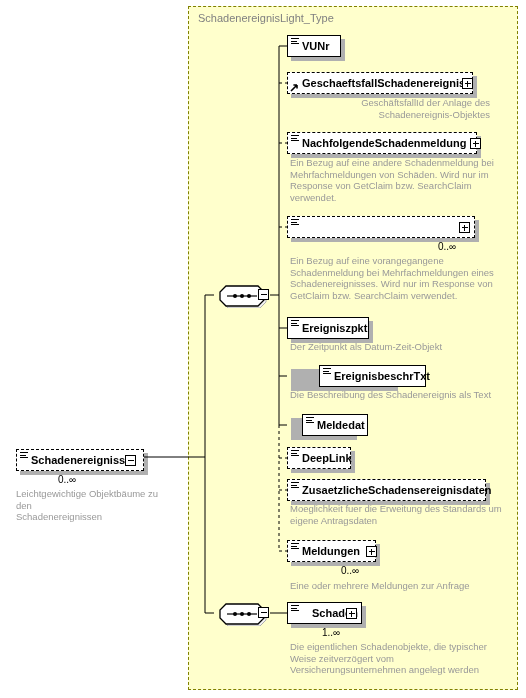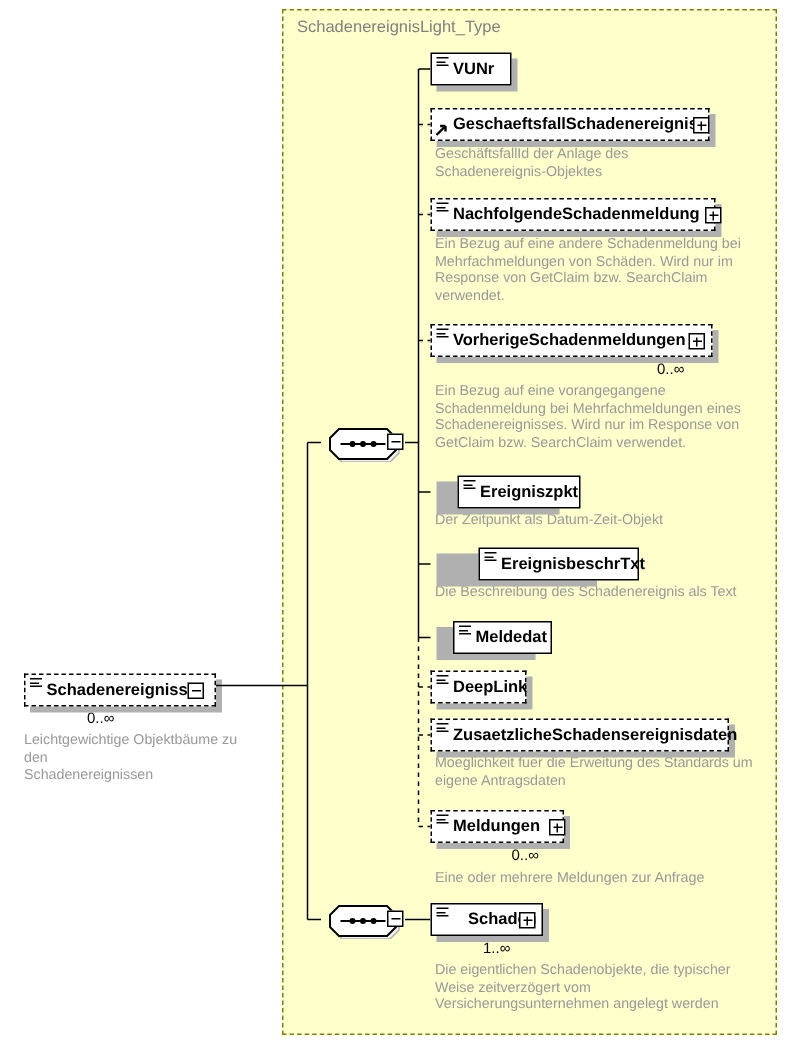--- a/index.html
+++ b/index.html
@@ -238,21 +238,21 @@
 <div class="abs shadow" style="left:291px; top:76px; width:186px; height:22px;"></div>
 <div class="abs node optional" style="left:287px; top:72px; width:186px;">
   <span class="ref-glyph">
     <svg width="9" height="9" viewBox="0 0 9 9">
         <path d="M1,8 L7,2 M7,2 L3.4,2 M7,2 L7,5.6" stroke="#000" stroke-width="1.6" fill="none"></path>
       </svg>
   </span>
   <span class="label">GeschaeftsfallSchadenereignis</span>
 </div>
 <div class="abs expander plus" style="left:462px; top:78px;"></div>
-<div class="abs doc" style="left:290px; top:97px; width:200px;">GeschäftsfallId der Anlage des
+<div class="abs doc" style="left:290px; top:97px; width:200px;text-align:right;">GeschäftsfallId der Anlage des
 Schadenereignis-Objektes</div>
 
 <div class="abs shadow" style="left:291px; top:136px; width:190px; height:22px;"></div>
 <div class="abs node optional" style="left:287px; top:132px; width:190px;">
   <span class="elem-glyph">
       <i></i>
       <i></i>
       <i></i>
     </span>
   <span class="label">NachfolgendeSchadenmeldung</span>
@@ -263,31 +263,30 @@
 Response von GetClaim bzw. SearchClaim
 verwendet.</div>
 
 <div class="abs shadow" style="left:291px; top:220px; width:188px; height:22px;"></div>
 <div class="abs node optional" style="left:287px; top:216px; width:188px;">
   <span class="elem-glyph">
       <i></i>
       <i></i>
       <i></i>
     </span>
-  <span class="label">VorherigeSchadenmeldungen</span>
 </div>
 <div class="abs expander plus" style="left:459px; top:222px;"></div>
 <div class="abs card" style="left:438px; top:241px;">0..∞</div>
 <div class="abs doc" style="left:290px; top:255px; width:215px;">Ein Bezug auf eine vorangegangene
 Schadenmeldung bei Mehrfachmeldungen eines
 Schadenereignisses. Wird nur im Response von
 GetClaim bzw. SearchClaim verwendet.</div>
 
 <div class="abs shadow" style="left:291px; top:321px; width:82px; height:22px;"></div>
-<div class="abs node" style="left:305px; top:317px; width:82px;">
+<div class="abs node" style="left:287px; top:317px; width:82px;">
   <span class="elem-glyph">
       <i></i>
       <i></i>
       <i></i>
     </span>
   <span class="label">Ereigniszpkt</span>
 </div>
 <div class="abs doc" style="left:290px; top:341px; width:215px;">Der Zeitpunkt als Datum-Zeit-Objekt</div>
 
 <div class="abs shadow" style="left:291px; top:369px; width:107px; height:22px;"></div>

